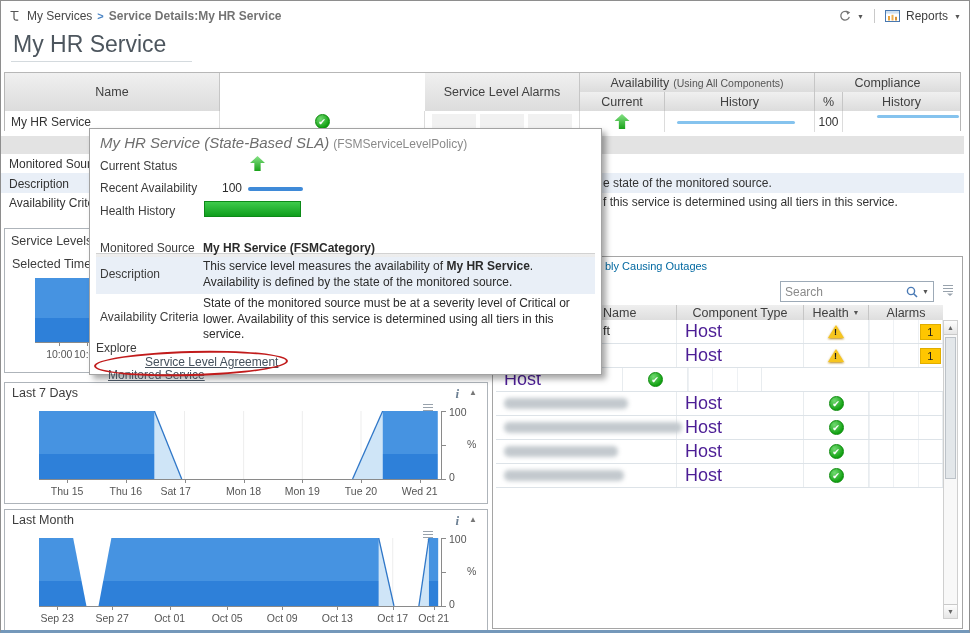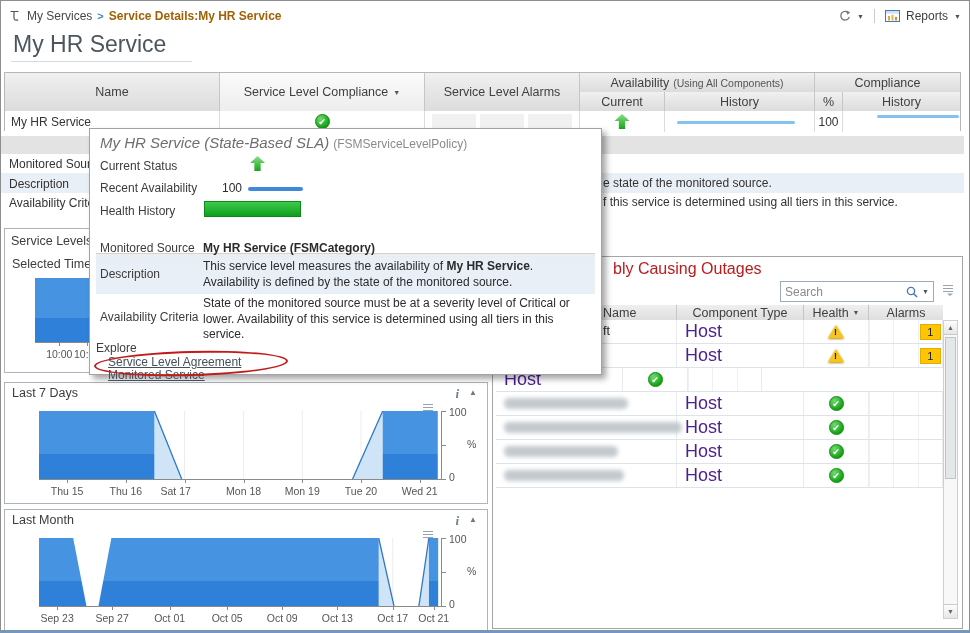--- a/index.html
+++ b/index.html
@@ -7,21 +7,21 @@
     position:relative;width:970px;height:633px;box-sizing:border-box;
     background:#fff;border:1px solid #8e8e8e;border-bottom:3px solid #7498ba;
     font-family:"Liberation Sans",sans-serif;font-size:12px;color:#333;overflow:hidden;
   }
   .abs{position:absolute;}
   
   .topbar{position:absolute;left:8px;right:8px;top:6px;height:18px;display:flex;justify-content:space-between;align-items:center;}
   .crumbs{display:flex;align-items:center;gap:5px;}
   .crumb-root{color:#474747;cursor:pointer;}
   .crumb-sep{color:#4a84c4;font-weight:bold;font-size:11px;}
-  .crumb-cur{color:#a16207;font-weight:bold;}
+  .crumb-cur{color:#737373;font-weight:bold;}
   .timebar{display:flex;align-items:center;gap:6px;color:#3f3f3f;}
   .vdiv{width:1px;height:14px;background:#c9c9c9;margin:0 4px;}
   .dd-arrow{font-size:7px;color:#555;}
   
   .page-title{position:absolute;left:10px;top:30px;font-size:23px;color:#4d565e;padding:0 26px 3px 2px;border-bottom:1px solid #d4dade;}
   
   .svc{position:absolute;left:3px;top:71px;width:957px;height:59px;border:1px solid #b7b7b7;box-sizing:border-box;}
   .svc .hcell{position:absolute;box-sizing:border-box;background:linear-gradient(#f0f0f0,#dcdcdc);border-right:1px solid #c6c6c6;display:flex;align-items:center;justify-content:center;color:#3f3f3f;font-size:12.5px;}
   .svc .hlight{background:linear-gradient(#fbfbfb,#ededed);}
   .svc .rcell{position:absolute;box-sizing:border-box;top:38px;height:21px;background:#fff;border-right:1px solid #dcdcdc;display:flex;align-items:center;}
@@ -41,21 +41,21 @@
   .bglabel{position:absolute;left:8px;color:#333;white-space:nowrap;}
   .bgtail{position:absolute;left:602px;color:#333;white-space:nowrap;}
   
   .tab{position:absolute;left:3px;top:227px;width:88px;height:26px;background:#fff;border:1px solid #aeb4ba;border-bottom:none;box-sizing:border-box;z-index:5;padding:5px 0 0 6px;font-size:12.5px;color:#3c3c3c;white-space:nowrap;overflow:hidden;}
   .panel{position:absolute;left:3px;width:484px;background:#fff;border:1px solid #aeb4ba;box-sizing:border-box;}
   .panel-title{position:absolute;left:7px;top:3px;font-size:12.5px;color:#3c3c3c;}
   .chart-area{position:absolute;left:0;right:0;bottom:0;}
   .cust{position:absolute;width:13px;height:12px;cursor:pointer;}
   
   .outp{position:absolute;left:491px;top:255px;width:471px;height:373px;border:1px solid #a5a5a5;box-sizing:border-box;background:#fff;}
-  .outp-title{position:absolute;left:120px;top:3px;color:#b91c1c;font-size:16px;}
+  .outp-title{position:absolute;left:112px;top:3px;color:#0369a1;font-size:11px;}
   .searchbox{position:absolute;left:287px;top:24px;width:154px;height:21px;border:1px solid #9daab7;box-sizing:border-box;display:flex;align-items:center;background:#fff;}
   .searchbox input{flex:1;border:none;outline:none;font-family:"Liberation Sans",sans-serif;font-size:12px;color:#555;padding:0 4px;min-width:0;background:transparent;}
   .searchbox input::placeholder{color:#8a8a8a;}
   .ohead{position:absolute;left:3px;top:48px;height:15px;display:flex;background:linear-gradient(#efefef,#dedede);border-bottom:1px solid #c4c4c4;color:#3f3f3f;font-size:12.5px;}
   .ohead .hc{box-sizing:border-box;border-right:1px solid #c6c6c6;display:flex;align-items:center;justify-content:center;gap:4px;}
   .o-rows{position:absolute;left:3px;top:63px;}
   .o-row{display:flex;height:23px;border-bottom:1px solid #dde3e8;position:relative;background:#fff;}
   .o-cell{box-sizing:border-box;height:100%;display:flex;align-items:center;border-right:1px solid #e8ecef;}
   .o-name{width:181px;position:relative;}
   .o-type{width:127px;padding-left:8px;color:#4c1d95;font-size:18px;}
@@ -114,24 +114,20 @@
         </svg>
       <span>Reports</span>
       <span class="dd-arrow">▼</span>
     </div>
   </div>
 
   <div class="page-title">My HR Service</div>
 
   <div class="svc">
     <div class="hcell" style="left:0;top:0;width:215px;height:38px;">Name</div>
-    <div class="hcell hlight" style="left:215px;top:0;width:205px;height:38px;gap:5px;">
-      <span>Service Level Compliance</span>
-        <span class="dd-arrow">▼</span>
-    </div>
     <div class="hcell" style="left:420px;top:0;width:155px;height:38px;">Service Level Alarms</div>
     <div class="hcell" style="left:575px;top:0;width:235px;height:19px;">
       <span>Availability</span>
         <span class="note">(Using All Components)</span>
     </div>
     <div class="hcell" style="left:575px;top:19px;width:85px;height:19px;">Current</div>
     <div class="hcell" style="left:660px;top:19px;width:150px;height:19px;">History</div>
     <div class="hcell" style="left:810px;top:0;width:145px;height:19px;border-right:none;">Compliance</div>
     <div class="hcell" style="left:810px;top:19px;width:28px;height:19px;">%</div>
     <div class="hcell" style="left:838px;top:19px;width:117px;height:19px;border-right:none;">History</div>
@@ -479,18 +475,18 @@
     </div>
     <div class="sla-row rowblue" style="top:128px;height:37px;">
       <span class="lab" style="top:10px;">Description</span>
       <span class="val"><span>This service level measures the availability of </span><b>My HR Service</b><span>. Availability is defined by the state of the monitored source.</span></span>
     </div>
     <div class="sla-row" style="top:165px;height:47px;">
       <span class="lab" style="top:16px;">Availability Criteria</span>
       <span class="val">State of the monitored source must be at a severity level of Critical or lower. Availability of this service is determined using all tiers in this service.</span>
     </div>
     <div class="plabel" style="left:6px;top:212px;">Explore</div>
-    <div class="plink" style="top:226px;">Service Level Agreement</div>
+    <div class="plink" style="top:226px;margin-left:37px;">Service Level Agreement</div>
     <div class="plink" style="top:239px;">Monitored Service</div>
     <div class="oval"></div>
   </div>
 
 </div>
 
 </body></html>

